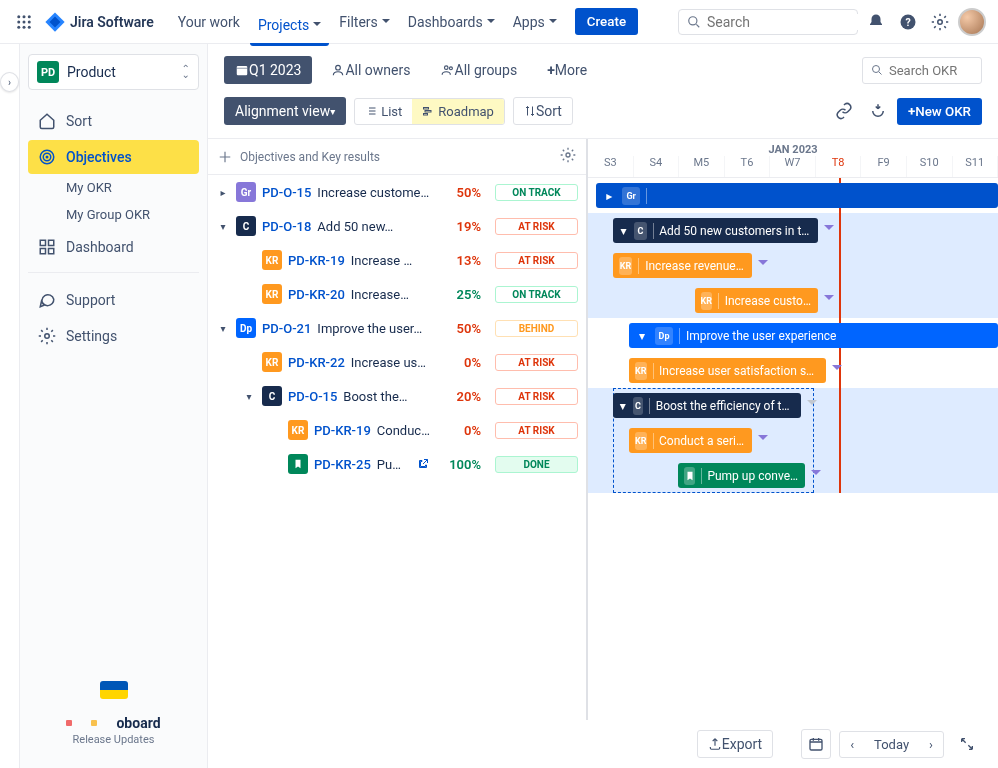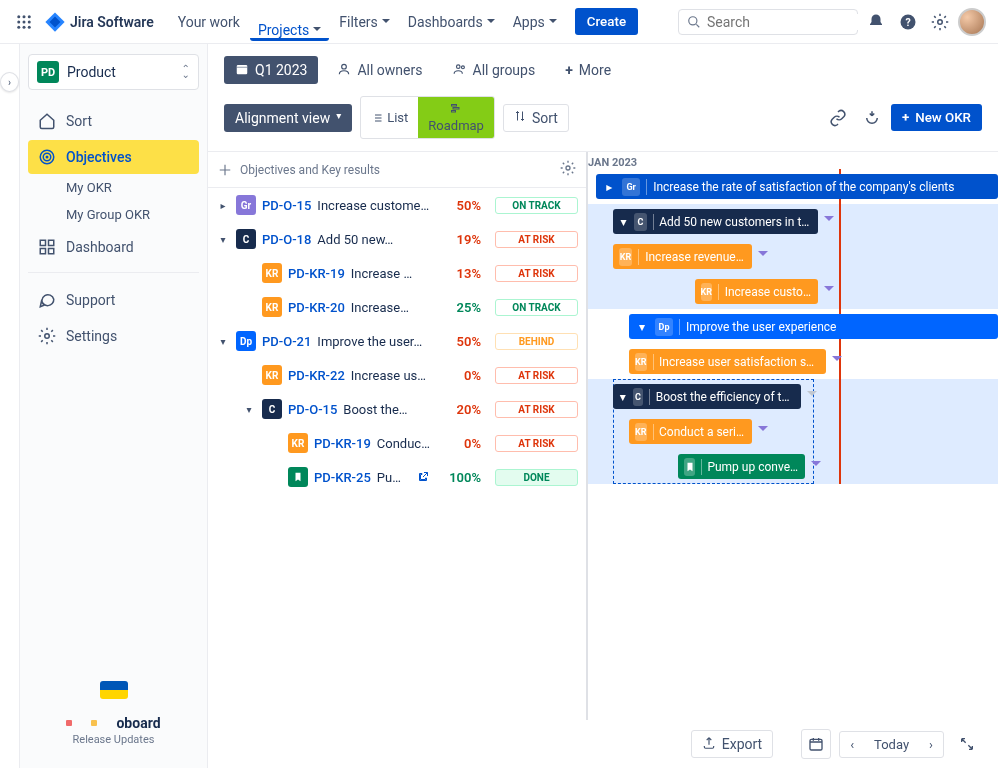--- a/index.html
+++ b/index.html
@@ -5,21 +5,21 @@
     * { margin: 0; padding: 0; box-sizing: border-box; font-family: -apple-system, BlinkMacSystemFont, "Segoe UI", Roboto, sans-serif; }
     body { width: 998px; height: 768px; background: #fff; color: #172B4D; font-size: 14px; overflow: hidden; }
 
     
     .topbar { height: 44px; border-bottom: 1px solid #EBECF0; display: flex; align-items: center; padding: 0 12px; gap: 4px; }
     .apps-icon { width: 24px; height: 24px; display:flex; align-items:center; justify-content:center; cursor:pointer; }
     .logo { display:flex; align-items:center; gap:4px; font-weight:600; color:#253858; margin-left:4px; margin-right:12px;}
     .logo svg { width:22px; height:22px; }
     .nav { display:flex; align-items:center; gap:2px; }
     .nav-item { padding: 6px 8px; color:#42526E; cursor:pointer; border-radius:3px; display:flex; align-items:center; gap:4px;}
-    .nav-item.active { border-bottom: 3px solid #0052CC; padding-bottom:0; margin-bottom:-14px; color:#0052CC;}
+    .nav-item.active { border-bottom: 3px solid #0052CC; padding-bottom:10px; margin-bottom:-14px; color:#0052CC;}
     .chev-dn::after{content:""; border:4px solid transparent; border-top-color:#42526E; margin-top:2px;}
     .create-btn { background:#0052CC; color:#fff; border:none; border-radius:3px; padding:6px 12px; font-weight:500; cursor:pointer; margin-left:8px;}
     .spacer { flex:1; }
     .search { display:flex; align-items:center; border:1px solid #DFE1E6; border-radius:4px; padding:4px 8px; width:180px; gap:6px;}
     .search input { border:none; outline:none; flex:1; font-size:14px; color:#6B778C;}
     .topicon { width:28px; height:28px; display:flex; align-items:center; justify-content:center; cursor:pointer; color:#42526E; border-radius:50%;}
     .avatar { width:28px; height:28px; border-radius:50%; background: radial-gradient(circle at 30% 30%, #f4c9a8, #a67552); border:2px solid #ccc;}
 
     
     .body { display:flex; height:724px; }
@@ -36,28 +36,28 @@
     .side-footer { margin-top:auto; text-align:center; padding-bottom:12px;}
     .flag { width:28px; height:18px; margin:0 auto 16px; border-radius:3px; overflow:hidden;}
     .flag .top{height:9px;background:#0057B7;} .flag .bot{height:9px;background:#FFD500;}
     .oboard { font-weight:700; font-size:14px; display:flex; align-items:center; justify-content:center; gap:19px;}
     .oboard-d1{width:6px;height:6px;background:#F06A6A;border-radius:1px;} .oboard-d2{width:6px;height:6px;background:#F8C14E;border-radius:1px;}
     .release-text{font-size:11px;color:#6B778C;margin-top:2px;}
 
     
     .main { flex:1; display:flex; flex-direction:column; overflow:hidden;}
     .toolbar{ padding:12px 16px; display:flex; align-items:center; gap:8px;}
-    .btn { display:flex; gap:6px; padding:5px 10px; border-radius:3px; background:#fff; border:1px solid transparent; cursor:pointer; color:#42526E;}
+    .btn { display:flex; align-items:center; gap:0; padding:5px 10px; border-radius:3px; background:#fff; border:1px solid transparent; cursor:pointer; color:#42526E;}
     .btn.dark { background:#42526E; color:#fff;}
     .btn.outline{ border-color:#DFE1E6;}
     .btn.primary{ background:#0052CC; color:#fff; font-weight:500;}
     .toolbar2 { padding:0 16px 12px; display:flex; align-items:center; gap:8px;}
     .seg { display:flex; align-items:center; border:1px solid #DFE1E6; border-radius:3px; overflow:hidden;}
     .seg .seg-item{ padding:5px 10px; cursor:pointer; color:#42526E; font-size:13px; display:flex; align-items:center; gap:4px;}
-    .seg .seg-item.active{ background:#84cc16;flex-direction:column;}
+    .seg .seg-item.active{ background:#fef9c3;}
     .search-okr{ margin-left:auto; border:1px solid #DFE1E6; border-radius:3px; padding:5px 8px; display:flex; align-items:center; gap:6px; width:120px;}
     .search-okr input{border:none;outline:none;width:100%; font-size:13px;}
     .iconbtn{ width:30px; height:30px; display:flex; align-items:center; justify-content:center; cursor:pointer; color:#42526E; border-radius:3px;}
 
     
     .content{ flex:1; display:flex; border-top:1px solid #EBECF0; position:relative; overflow:hidden;}
     .leftpane{ width:380px; border-right:2px solid #DFE1E6; overflow:hidden;}
     .lp-head{ display:flex; align-items:center; padding:8px 10px; color:#6B778C; font-size:12px; border-bottom:1px solid #EBECF0;}
     .lp-head .gearc{margin-left:auto; cursor:pointer;}
     .row { display:flex; align-items:center; padding:7px 8px; gap:6px; font-size:13px;}
@@ -69,21 +69,21 @@
     .pct{ width:44px; text-align:right; font-weight:600;}
     .pct.red{color:#DE350B;} .pct.green{color:#00875A;}
     .status-pill{ font-size:10px; font-weight:700; padding:2px 6px; border-radius:3px; border:1px solid; margin-left:8px; width:83px; text-align:center;}
     .st-ontrack{ color:#00875A; border-color:#ABF5D1;}
     .st-atrisk{ color:#DE350B; border-color:#FFBDAD;}
     .st-behind{ color:#FF991F; border-color:#FFE0B3;}
     .st-done{ color:#00875A; border-color:#ABF5D1; background:#E3FCEF;}
 
     
     .timeline{ flex:1; position:relative; overflow:hidden;}
-    .tl-month{ font-size:11px; font-weight:700; color:#6B778C; padding-top:4px;}
+    .tl-month{ text-align:center; font-size:11px; font-weight:700; color:#6B778C; padding-top:4px;}
     .tl-head{ display:flex; font-size:11px; color:#6B778C; border-bottom:1px solid #EBECF0; height:22px;}
     .tl-col{ flex:1; text-align:center; border-right:1px solid #F4F5F7;}
     .tl-body{ position:relative;}
     .tl-row{ height:35px; position:relative;}
     .tl-row.shade{ background:#DEEBFF;}
     .bar{ position:absolute; top:5px; height:25px; border-radius:3px; display:flex; align-items:center; padding:0 6px; gap:6px; color:#fff; font-size:12px; overflow:hidden;}
     .bar .barr{ white-space:nowrap; overflow:hidden; text-overflow:ellipsis;}
     .bar-blue{background:#0052CC;} .bar-navy{background:#172B4D;} .bar-blue2{background:#0065FF;}
     .bar-orange{background:#FF991F;} .bar-green{background:#00875A;}
     .bar .mini{ width:18px; height:18px; border-radius:3px; display:flex; align-items:center; justify-content:center; font-size:9px; font-weight:700;}
@@ -257,20 +257,27 @@
         <svg width="14" height="14" viewBox="0 0 24 24" fill="none" stroke="#42526E" stroke-width="2">
             <circle cx="9" cy="8" r="3"></circle>
             <circle cx="17" cy="9" r="2.5"></circle>
             <path d="M2 20c0-3 3-5 7-5s7 2 7 5"></path>
           </svg>
         <span>All groups</span>
       </div>
       <div class="btn">
         <span style="font-weight:700">+</span>
         <span>More</span>
+      </div>
+      <div class="search-okr">
+        <svg width="12" height="12" viewBox="0 0 24 24" fill="none" stroke="#6B778C" stroke-width="2">
+            <circle cx="10" cy="10" r="7"></circle>
+            <path d="m21 21-5-5"></path>
+          </svg>
+        <input placeholder="Search OKR" style="">
       </div>
     </div>
     <div class="toolbar2">
       <div class="btn dark">
         <span>Alignment view</span>
         <span style="font-size:10px">▾</span>
       </div>
       <div class="seg">
         <div class="seg-item">
             <svg width="12" height="12" viewBox="0 0 24 24" fill="none" stroke="#42526E" stroke-width="2">
@@ -404,37 +411,47 @@
                 </svg>
               </span>
               <div class="pct green">100%</div>
               <div class="status-pill st-done">DONE</div>
             </div>
           </div>
       </div>
 
       <div class="timeline">
         <div class="tl-month">JAN 2023</div>
+        <div class="tl-head" id="tl-head">
+            <div class="tl-col">S3</div>
+            <div class="tl-col">S4</div>
+            <div class="tl-col">M5</div>
+            <div class="tl-col">T6</div>
+            <div class="tl-col">W7</div>
+            <div class="tl-col" style="color: rgb(222, 53, 11);">T8</div>
+            <div class="tl-col">F9</div>
+            <div class="tl-col">S10</div>
+            <div class="tl-col">S11</div>
+          </div>
         <div class="tl-body" id="tl-body">
             <div class="tl-row"></div>
             <div class="tl-row shade"></div>
             <div class="tl-row shade"></div>
             <div class="tl-row shade"></div>
             <div class="tl-row"></div>
             <div class="tl-row"></div>
             <div class="tl-row shade"></div>
             <div class="tl-row shade"></div>
             <div class="tl-row shade"></div>
             <div class="dashed-box" style="top: 210px; height: 105px; left: 6%; right: 45%;"></div>
             <div class="todayline" style="left: 61.1111%; height: 315px;"></div>
             <div class="bar bar-blue" style="top: 5px; left: 2%; right: 0%;">
               <span class="collapse-chev">▸</span>
               <div class="mini" style="background: rgba(255, 255, 255, 0.2);">Gr</div>
               <div style="width: 1px; height: 16px; background: rgba(255, 255, 255, 0.4);"></div>
-              <span class="barr">Increase the rate of satisfaction of the company's clients</span>
             </div>
             <div class="bar bar-navy" style="top: 40px; left: 6%; right: 44%;">
               <span class="collapse-chev">▾</span>
               <div class="mini" style="background: rgba(255, 255, 255, 0.2);">C</div>
               <div style="width: 1px; height: 16px; background: rgba(255, 255, 255, 0.4);"></div>
               <span class="barr">Add 50 new customers in the next quarter</span>
             </div>
             <div class="tri accent" style="top: 47px; left: calc(56% + 6px);"></div>
             <div class="bar bar-orange" style="top: 75px; left: 6%; right: 60%;">
               <div class="mini" style="background: rgba(255, 255, 255, 0.25);">KR</div>

